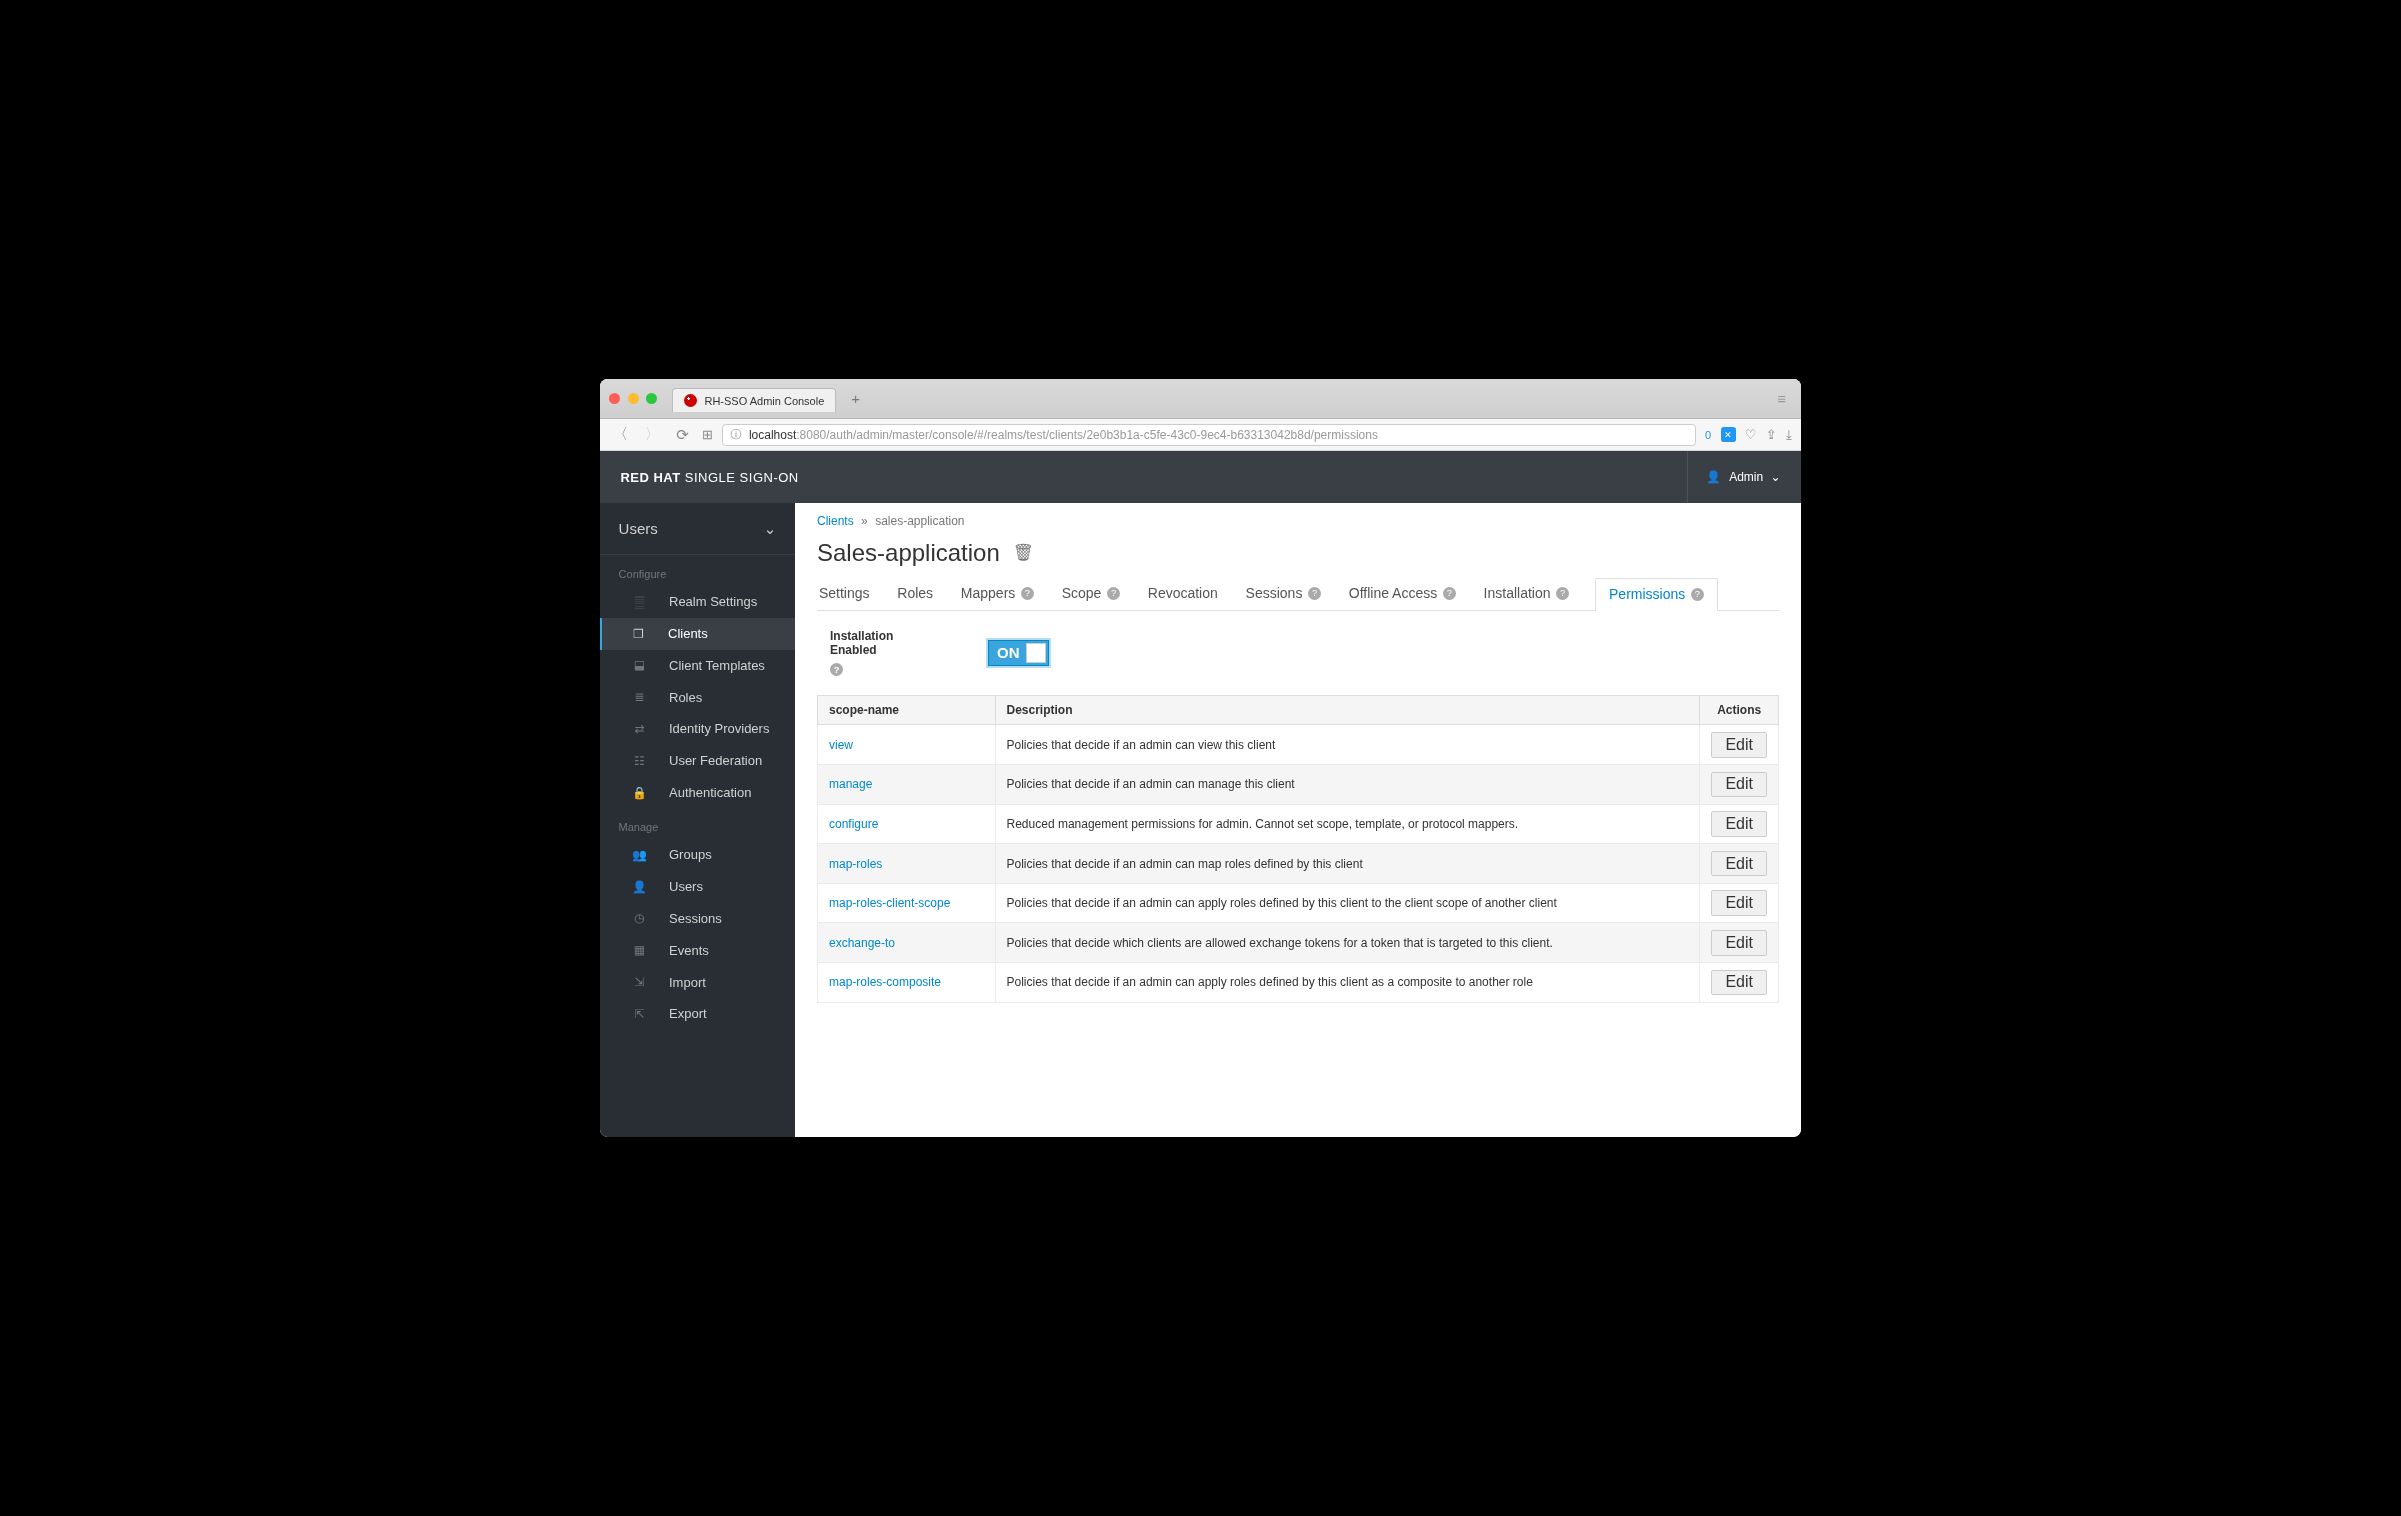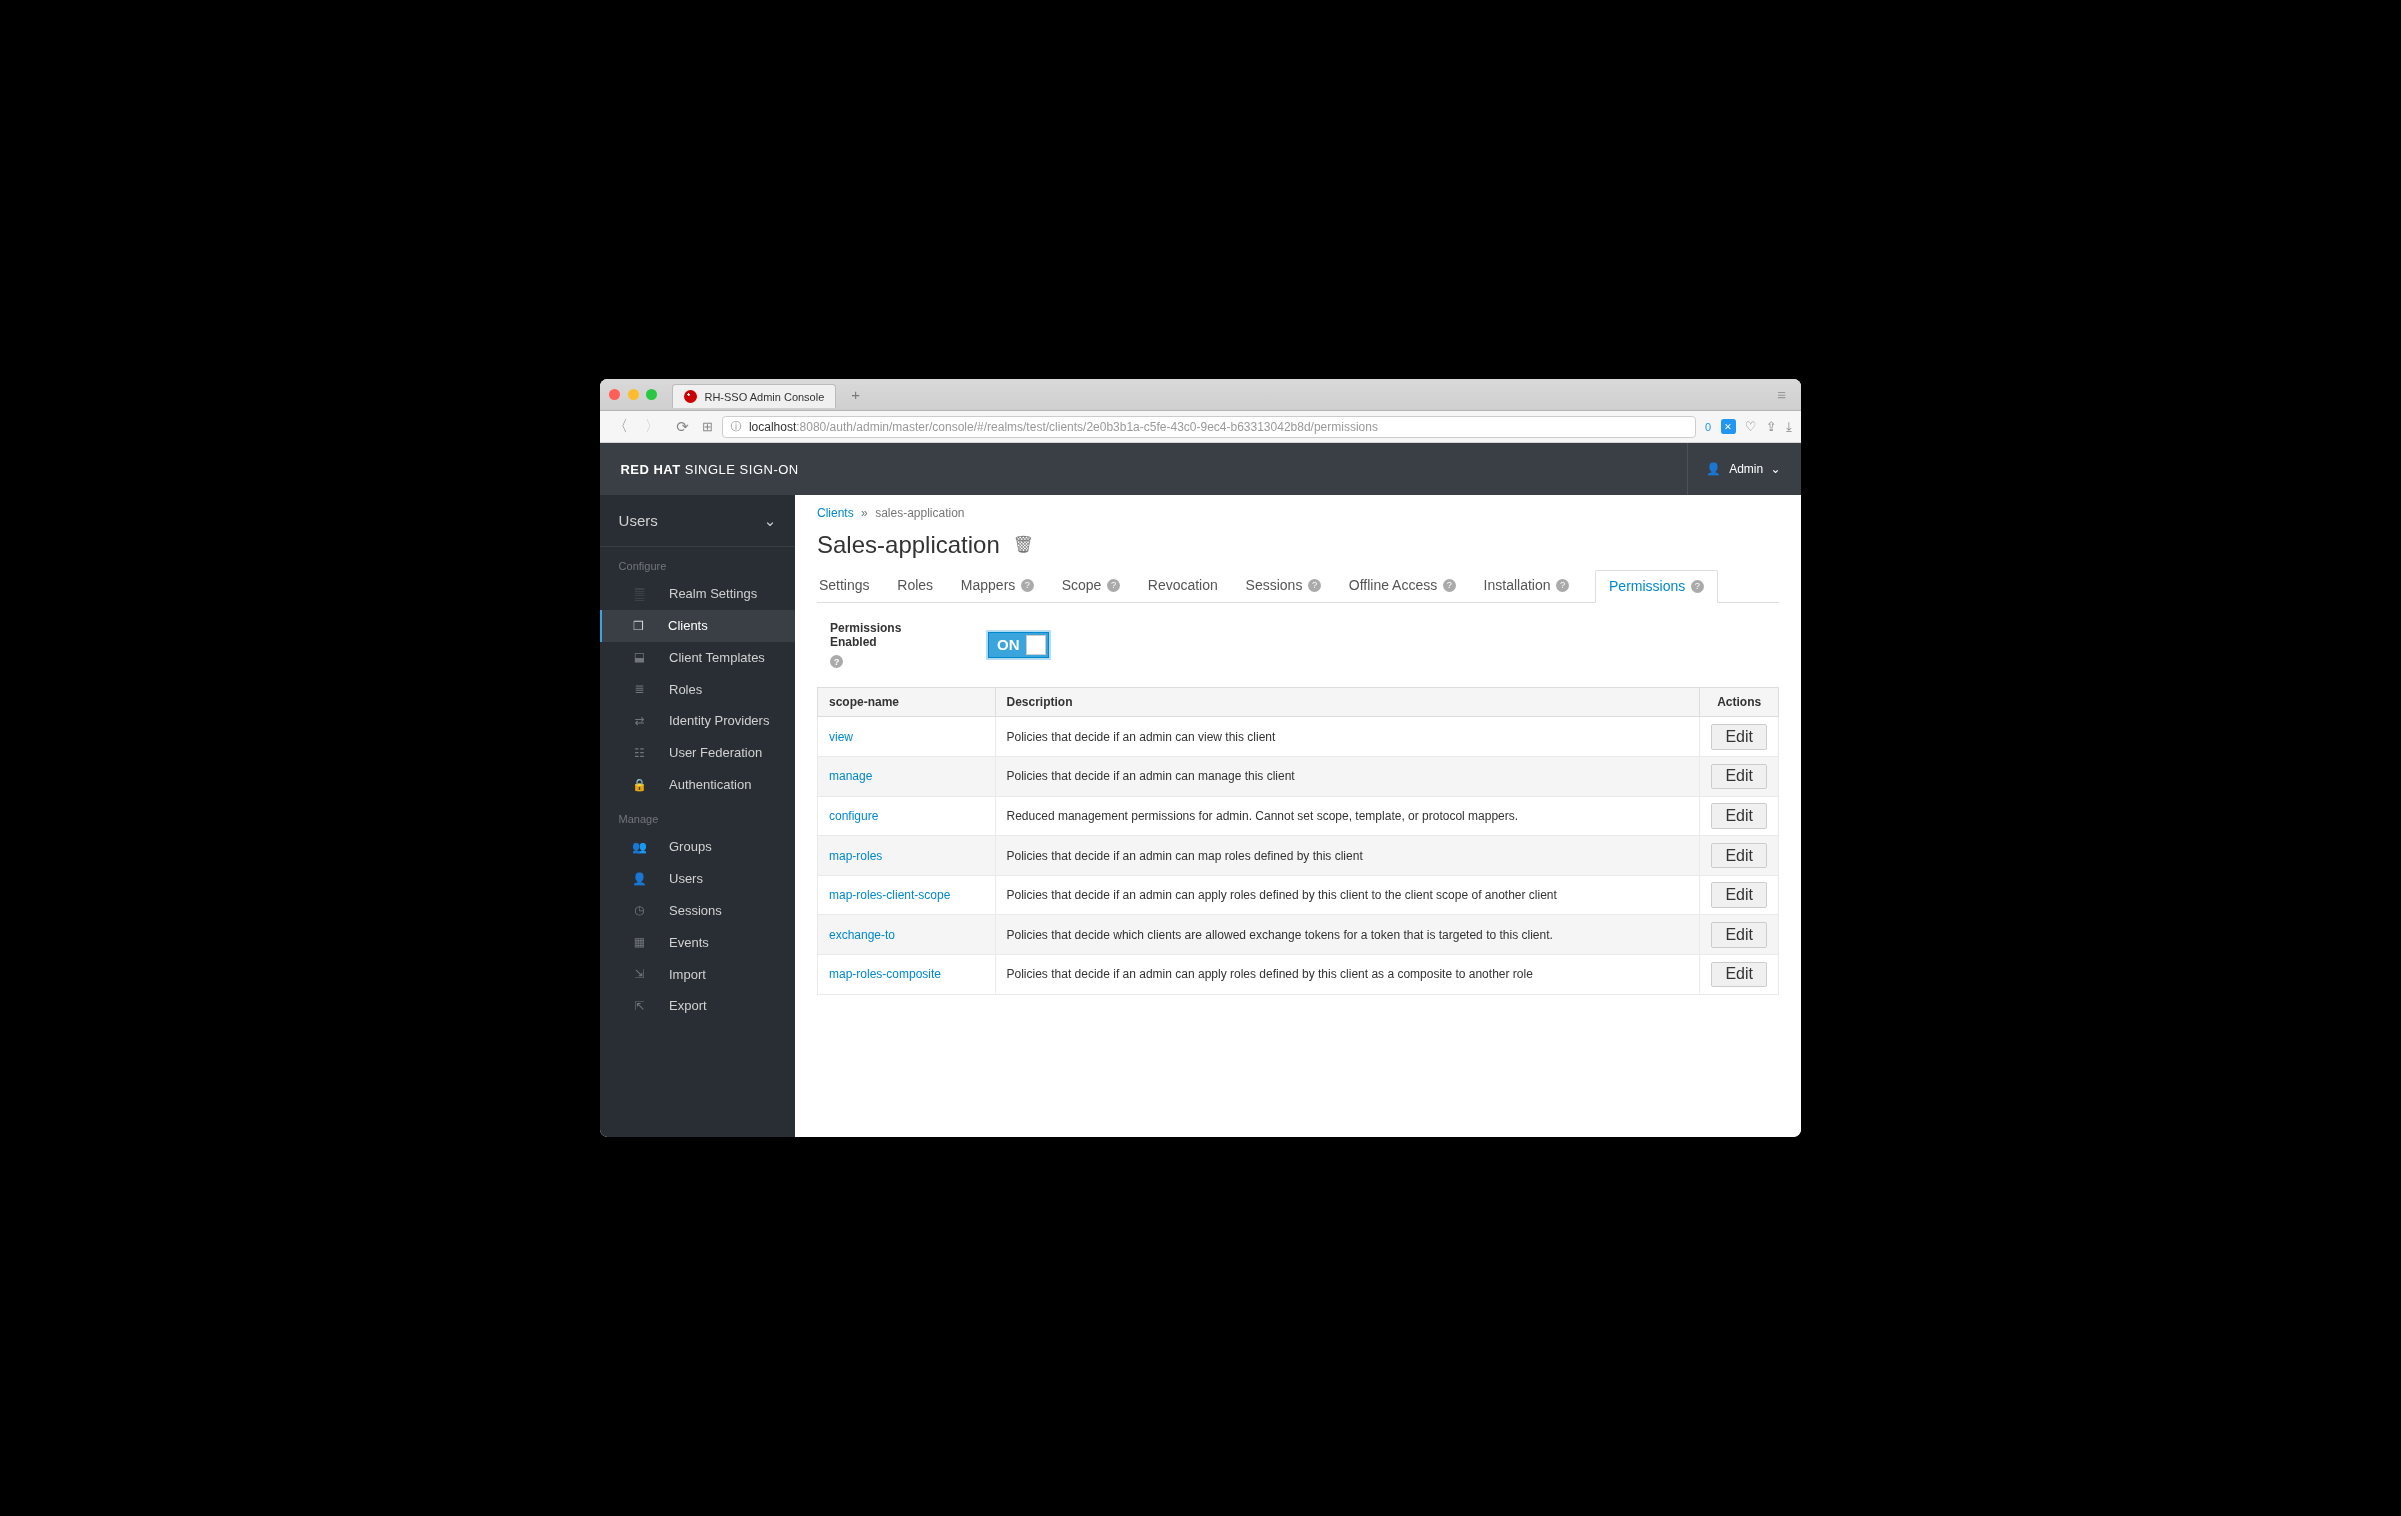--- a/index.html
+++ b/index.html
@@ -1,20 +1,20 @@
 <!DOCTYPE html>
 <html style="font-size:15px"><head>
 <meta charset="utf-8">
 <style>
 * { margin: 0; padding: 0; box-sizing: border-box; }
 body { font-family: -apple-system, BlinkMacSystemFont, "Segoe UI", sans-serif; background: #000; display: flex; align-items: center; justify-content: center; min-height: 100vh; }
 .window { width: 1201px; height: 758px; background: #fff; border-radius: 7.4px; overflow: hidden; box-shadow: 0 9.3px 37px rgba(0,0,0,0.5); display: flex; flex-direction: column; }
 
 
-.tab-bar { height: 32px; background: linear-gradient(#d9d9d9, #cfcfcf); display: flex; align-items: center; padding: 0 9.3px; border-bottom: 0.9px solid #b5b5b5; }
+.tab-bar { height: 40px; background: linear-gradient(#d9d9d9, #cfcfcf); display: flex; align-items: center; padding: 0 9.3px; border-bottom: 0.9px solid #b5b5b5; }
 .traffic-lights { display: flex; gap: 7.4px; margin-right: 15px; }
 .traffic-light { width: 11px; height: 11px; border-radius: 50%; }
 .tl-red { background: #ff5f57; } .tl-yellow { background: #ffbd2e; } .tl-green { background: #28c940; }
 .tab { background: #f0f0f0; height: 24px; border-radius: 3.7px 3.7px 0 0; display: flex; align-items: center; padding: 0 11px; gap: 7.4px; font-size: 11px; color: #333; margin-top: 3.7px; border: 0.9px solid #bbb; border-bottom: none; }
 .tab-favicon { width: 13px; height: 13px; background: radial-gradient(circle at 35% 35%, #fff 0 10%, #cc0000 12% 100%); border-radius: 50%; }
 .newtab { margin-left: 7.4px; width: 24px; height: 24px; display: flex; align-items: center; justify-content: center; color: #777; font-size: 15px; }
 .tab-bar .spacer { flex: 1; }
 .tab-menu { color: #999; font-size: 15px; padding: 0 5.6px; }
 
 .addr-bar { height: 32px; background: #f6f6f6; display: flex; align-items: center; padding: 0 9.3px; gap: 9.3px; border-bottom: 0.9px solid #d5d5d5; }
@@ -232,21 +232,21 @@
             <span class="help-icon">?</span>
           </div>
           <div class="tab-item active">
             <span>Permissions</span>
             <span class="help-icon">?</span>
           </div>
         </div>
 
       <div class="form-row">
         <div class="form-label">
-          <span>Permissions Enabled</span>
+          <span>Installation Enabled</span>
           <span class="help-icon">?</span>
         </div>
         <div class="toggle">
           <span class="toggle-label">ON</span>
           <div class="toggle-knob"></div>
         </div>
       </div>
 
       <table class="perm-table">
         <thead>

